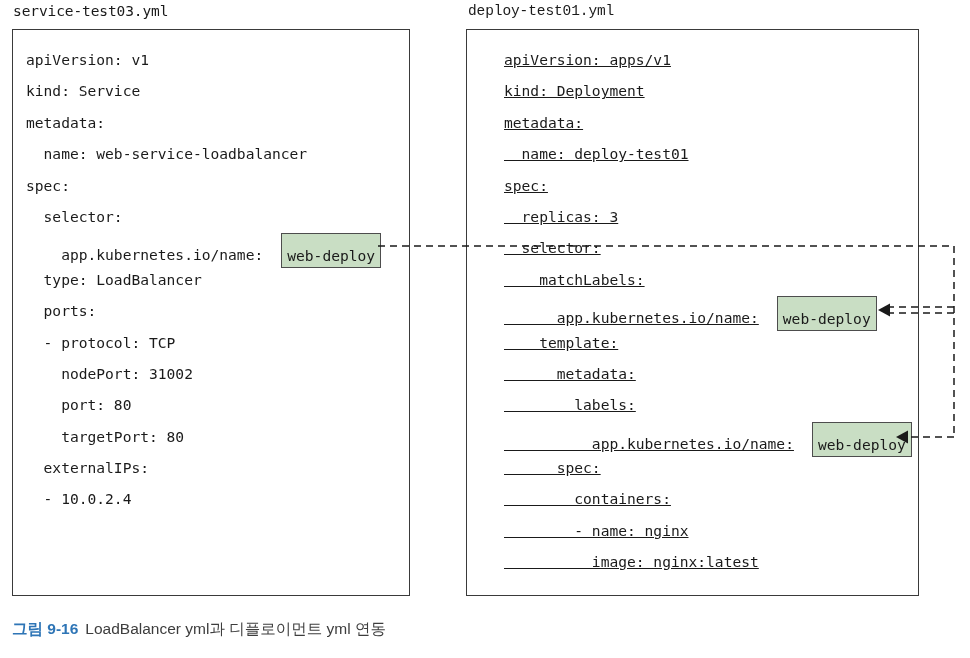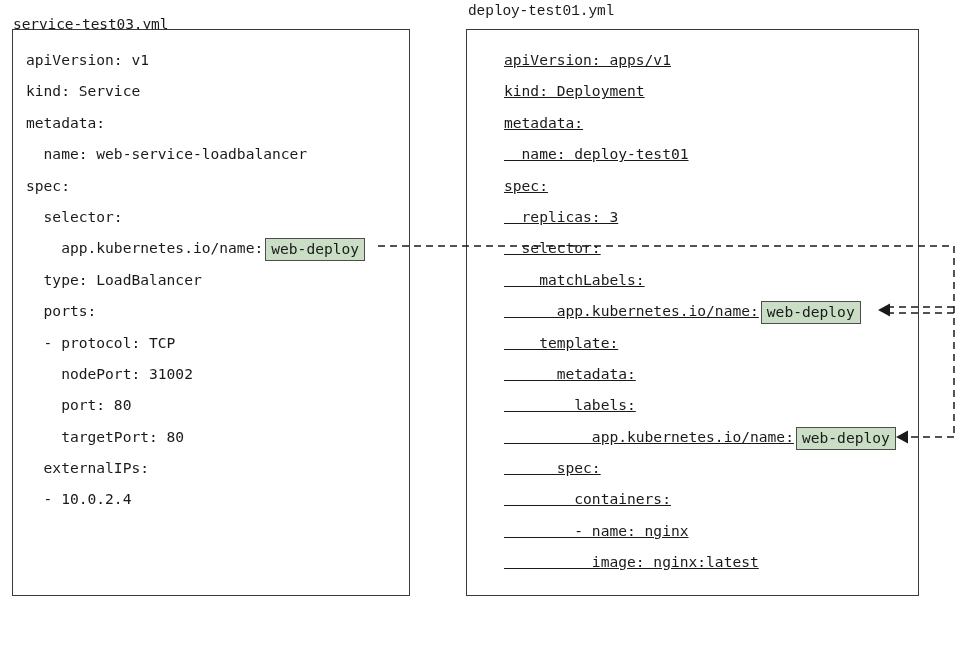--- a/index.html
+++ b/index.html
@@ -25,21 +25,21 @@
 
   
   .file-label {
     position: absolute;
     font-family: "DejaVu Sans Mono", monospace;
     font-size: 14.5px;
     letter-spacing: -0.1px;
     color: #1a1a1a;
     white-space: pre;
   }
-  #label-left  { left: 13px;  top: 16px; }
+  #label-left  { left: 13px;  top: 3px; }
   #label-right { left: 468px; top: 3px; font-family: Liberation Mono, monospace; }
 
   
   .yml-box {
     position: absolute;
     border: 1.6px solid #3a3a3a;
     background: #ffffff;
     box-sizing: border-box;
   }
   #box-left  { left: 12px;  top: 29px; width: 398px; height: 567px; }
@@ -64,22 +64,22 @@
     height: 31.4px;
     white-space: pre;
     position: relative;
   }
 
   
   .chip {
     display: inline-block;
     background: #c9dec4;
     border: 1.4px solid #4d4d4d;
-    padding: 0 5px 2px 5px;
-    margin-left: 2px;
+    padding: 12px 5px 2px 5px;
+    margin-left: 18px;
     line-height: 19px;
     position: relative;
     top: 1px;
     font-family: "DejaVu Sans Mono", monospace;
     font-size: 14.6px;
     color: #1a1a1a;
   }
 
   
   #connectors {
@@ -131,14 +131,17 @@
     <path d="M 954 246 L 954 437" fill="none" stroke="#1a1a1a" stroke-width="1.5" stroke-dasharray="7 5"></path>
 
     <path d="M 954 307 L 890 307" fill="none" stroke="#1a1a1a" stroke-width="1.5" stroke-dasharray="7 5"></path>
     <path d="M 954 313 L 890 313" fill="none" stroke="#1a1a1a" stroke-width="1.5" stroke-dasharray="7 5"></path>
     <polygon points="890,303.5 890,316.5 878,310" fill="#1a1a1a"></polygon>
 
     <path d="M 954 437 L 908 437" fill="none" stroke="#1a1a1a" stroke-width="1.5" stroke-dasharray="7 5"></path>
     <polygon points="908,430.5 908,443.5 896,437" fill="#1a1a1a"></polygon>
   </svg>
 
+  <div id="caption">
+    <span id="caption-number">그림 9-16</span><span id="caption-text">LoadBalancer yml과 디플로이먼트 yml 연동</span>
+  </div>
 
 </div>
 
 </body></html>

